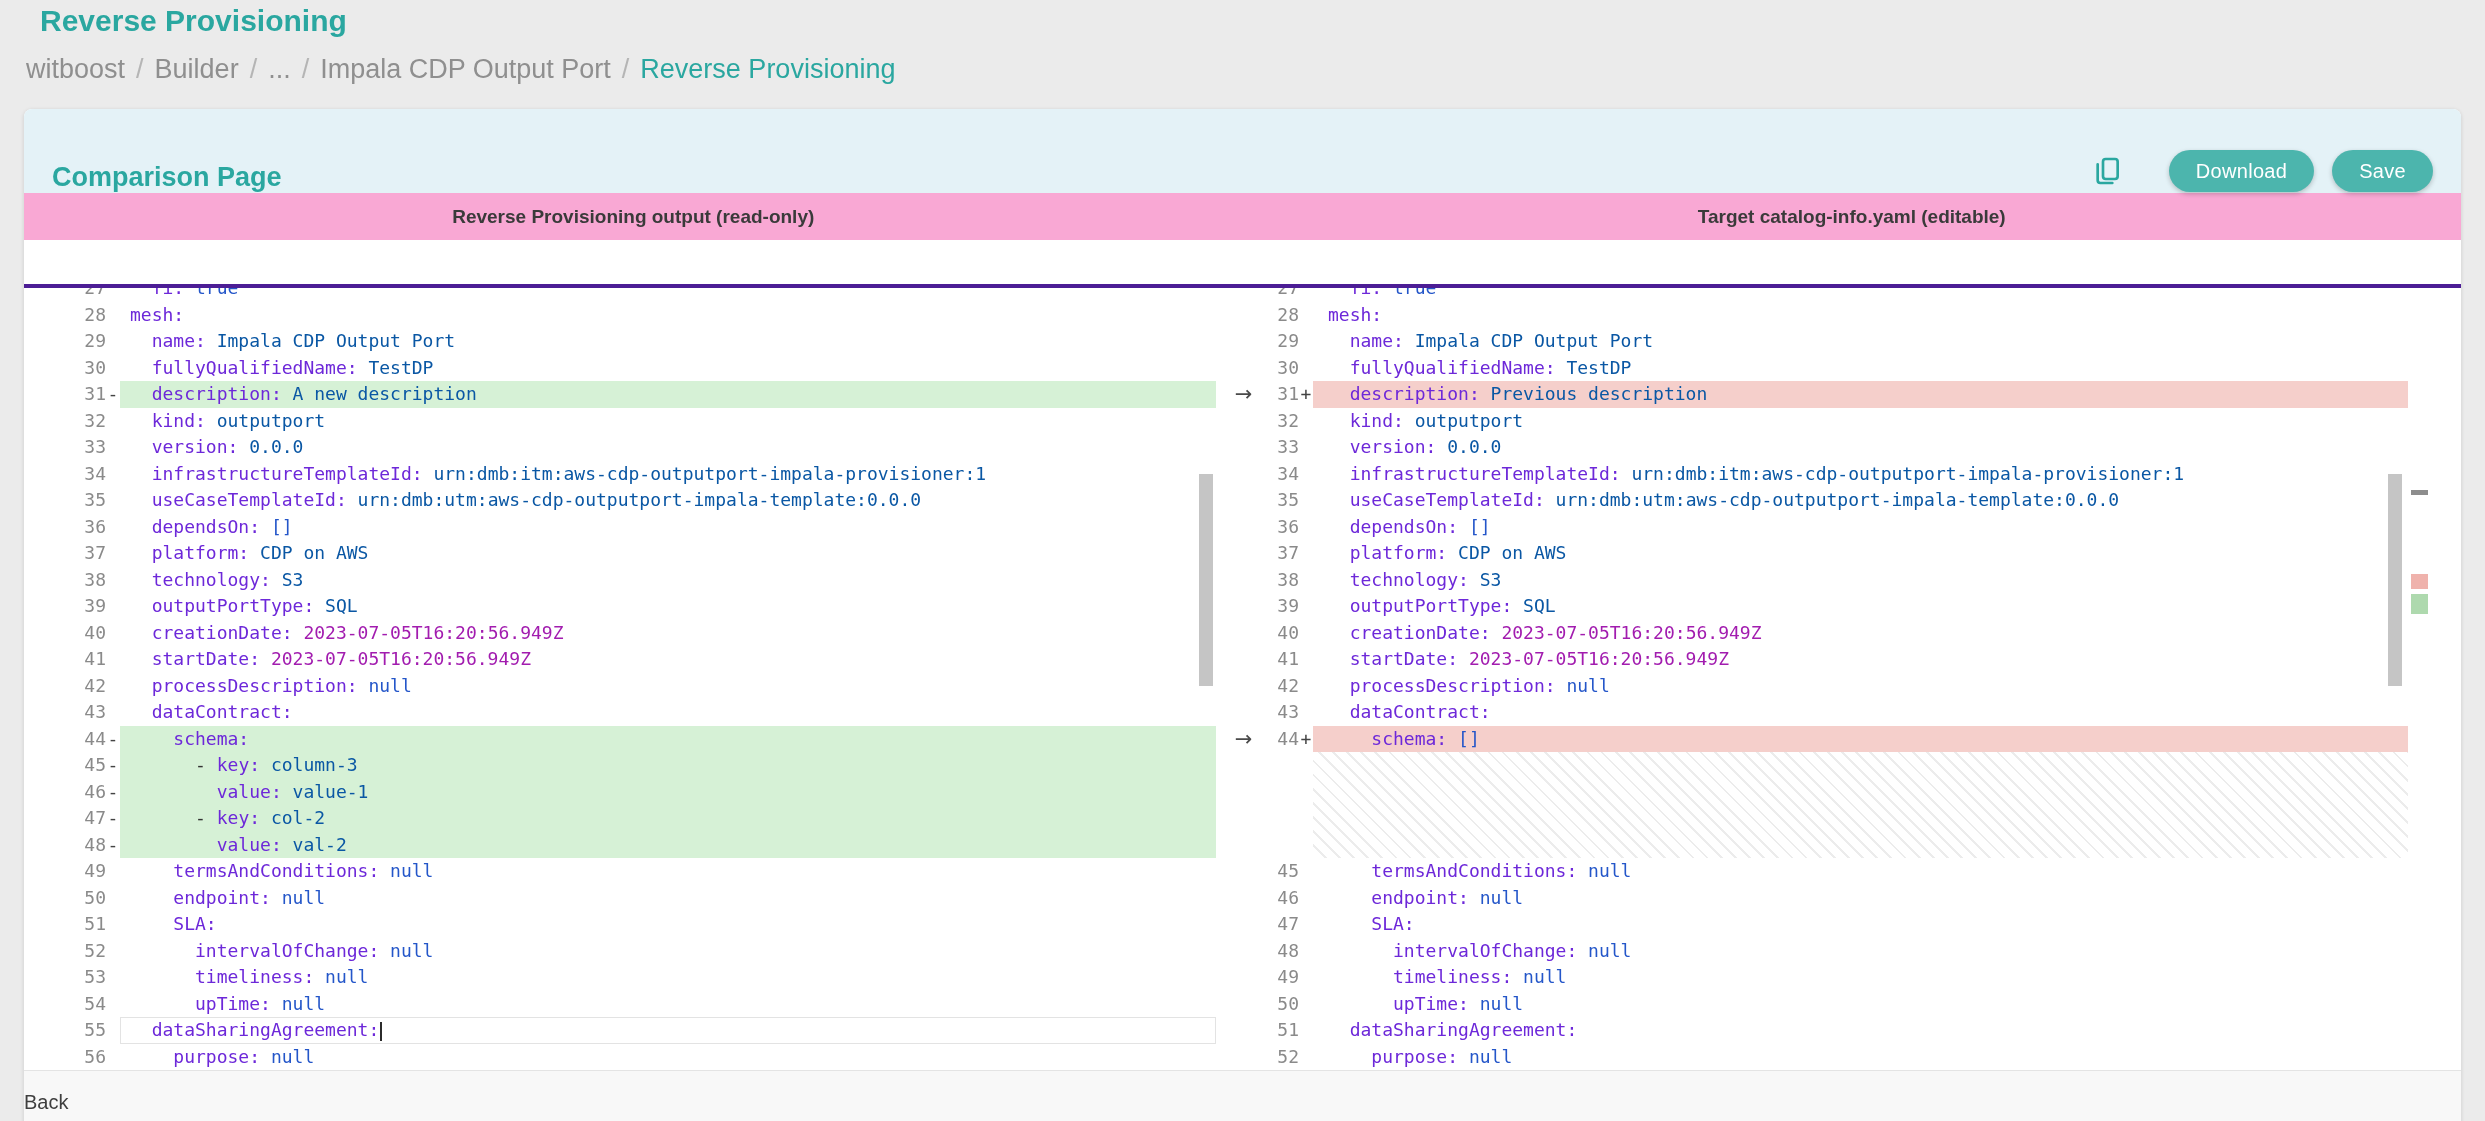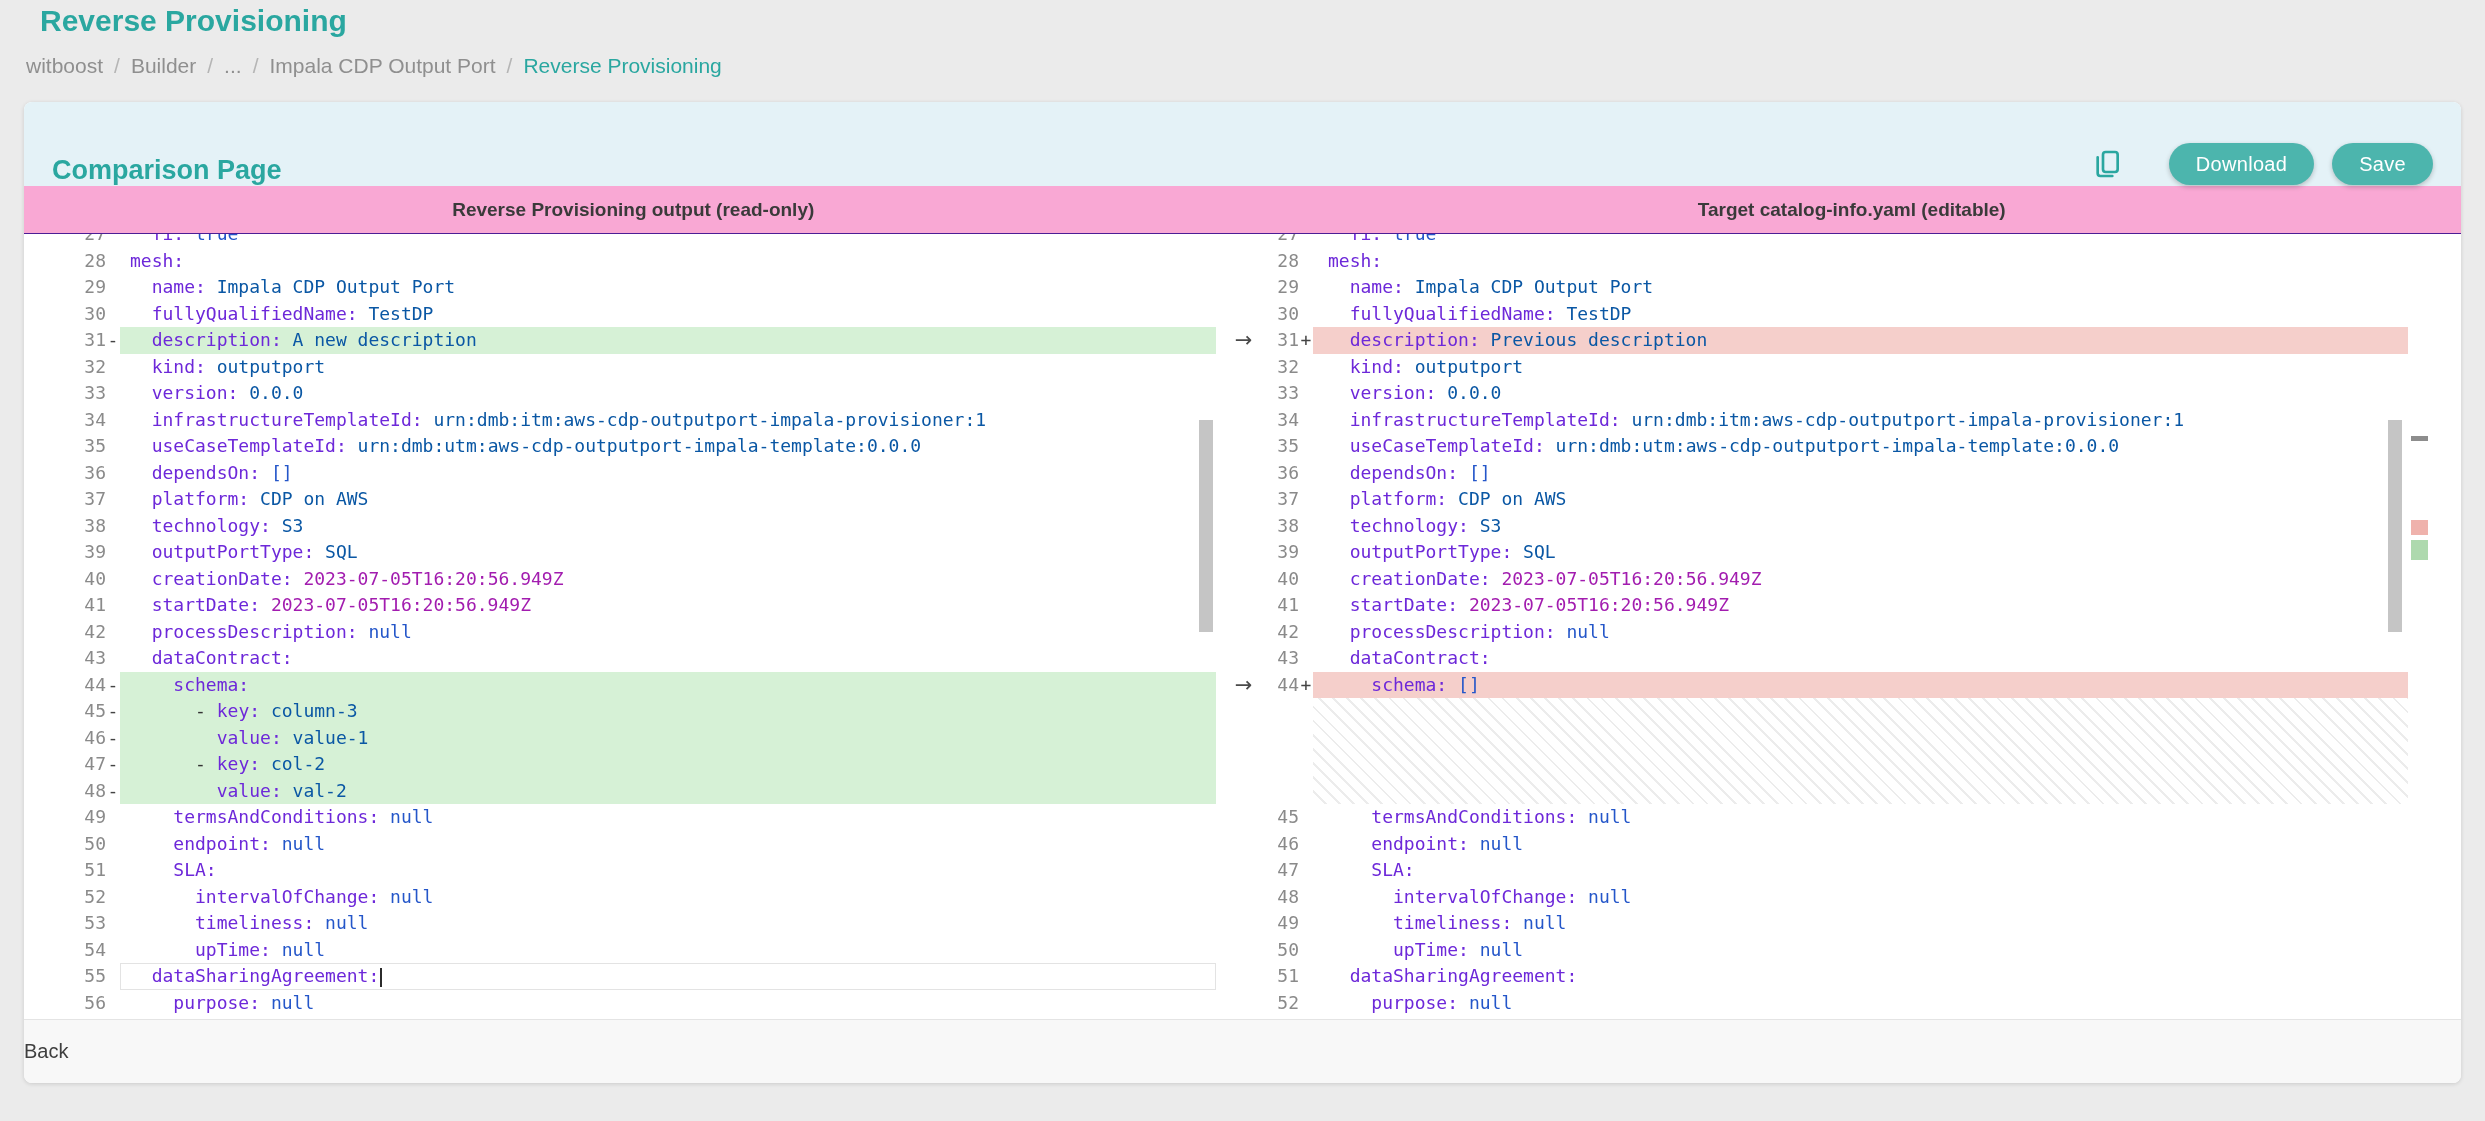--- a/index.html
+++ b/index.html
@@ -8,21 +8,21 @@
     width:2485px; height:1121px; overflow:hidden;
     background:#ebebeb;
     font-family:"Liberation Sans", sans-serif;
   }
   
   .page-head { padding-top:4px; }
   .page-title {
     margin:0 0 16px 40px;
     font-size:30px; font-weight:bold; color:#2aa7a0;
   }
-  .breadcrumb { margin-left:26px; font-size:21px; }
+  .breadcrumb { margin-left:26px; font-size:27px; }
   .crumb { color:#8f8f8f; cursor:pointer; }
   .crumb.current { color:#2aa7a0; }
   .sep { color:#b5b5b5; margin:0 11px; }
 
   
   .card {
     margin:24px 24px 0 24px;
     background:#fff; border-radius:8px;
     box-shadow:0 1px 4px rgba(0,0,0,0.14);
     overflow:hidden;
@@ -50,23 +50,24 @@
   .col-heads > div {
     width:50%; text-align:center;
     font-size:19px; font-weight:bold; color:#3a3a3a;
     padding:13px 0 12px 0;
   }
 
   
   .editor {
     position:relative; display:flex;
     height:786px; background:#fff;
-    border-top:1px solid #4c1d95;
+    border-top:4px solid #4c1d95;
     font-family:"DejaVu Sans Mono", monospace;
     font-size:18px;
+    margin-top:44px;
   }
   .pane { position:relative; overflow:hidden; height:100%; }
   .pane.left  { width:1192px; }
   .pane.right { flex:1; }
   .lines { position:relative; top:-13px; }
   .pane.right .lines { padding-right:53px; }
 
   .row { display:flex; height:26.5px; line-height:26.5px; }
   .gut { display:inline-flex; flex:none; }
   .pane.left  .gut { width:96px; }

